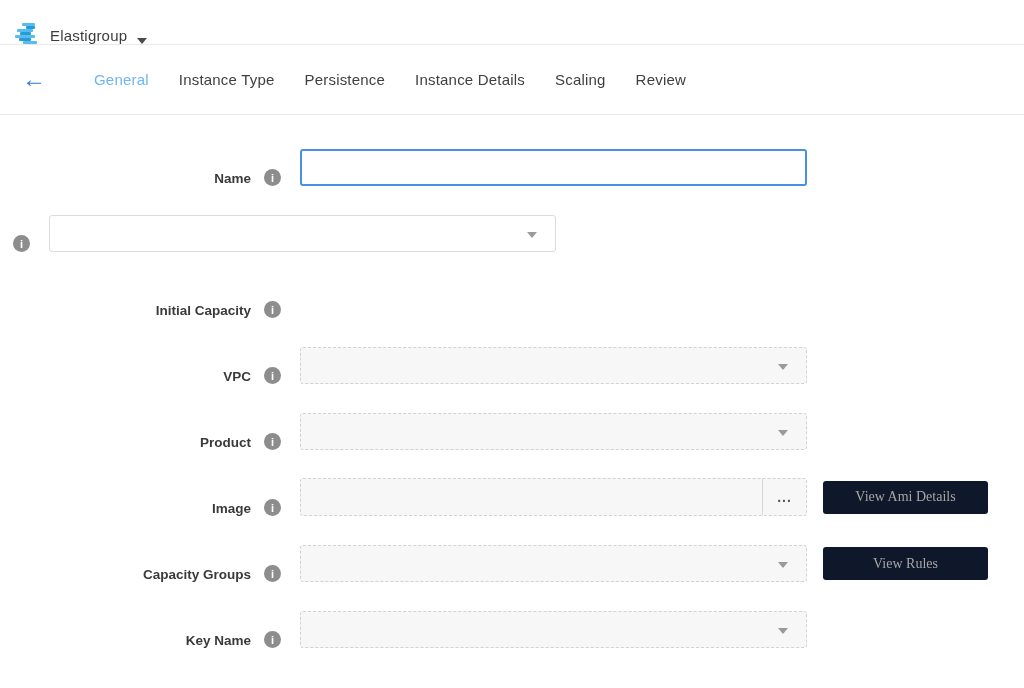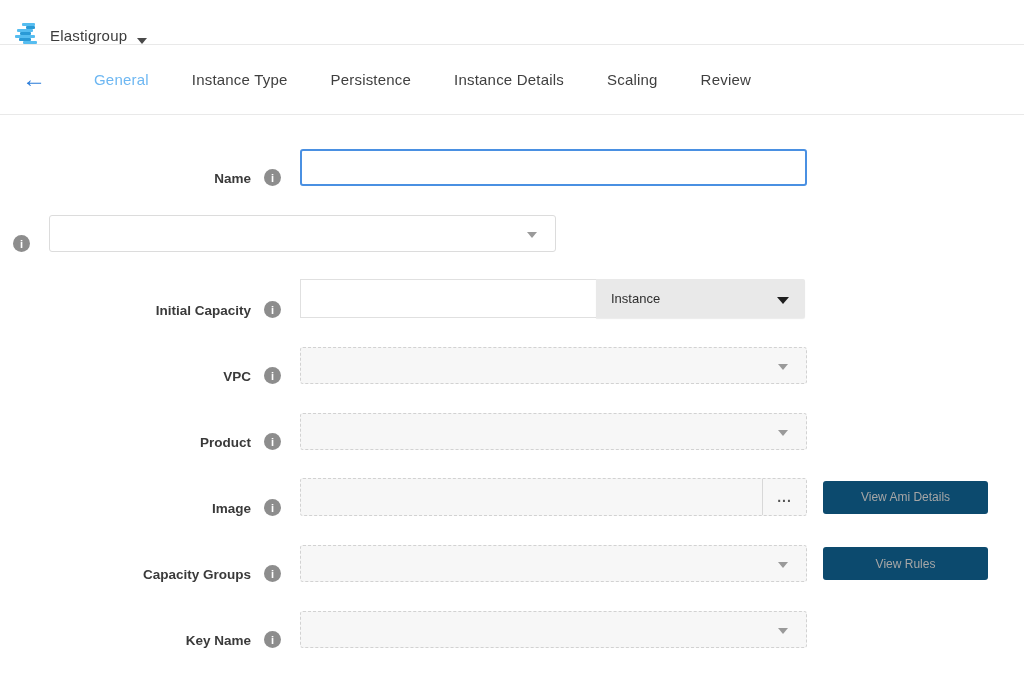--- a/index.html
+++ b/index.html
@@ -12,21 +12,21 @@
   .logo { width:25px; height:22px; position:relative; margin-right:10px; }
   .logo .bar { position:absolute; height:2.5px; border-radius:1px; }
   .app-title { font-size:15px; color:#3c3c3c; letter-spacing:.2px; }
   .hdr-caret { width:0; height:0; border-left:5px solid transparent; border-right:5px solid transparent;
                border-top:6px solid #4a4a4a; margin-left:10px; margin-top:2px; }
 
   
   .tabbar { height:70px; display:flex; align-items:center; border-bottom:1px solid #e9e9e9; }
   .back-arrow { color:#2b7cd9; font-size:24px; line-height:1; margin:0 0 2px 22px;
                 cursor:pointer; font-weight:bold; }
-  .tabs { display:flex; gap:43px; margin-left:48px; }
+  .tabs { display:flex; gap:30px; margin-left:48px; }
   .tab { font-size:15px; color:#3f3f3f; cursor:pointer; letter-spacing:.2px; }
   .tab.active { color:#6db7f2; }
 
   
   .form { padding-top:33px; }
   .row { display:flex; align-items:flex-end; height:38px; margin-bottom:28px; }
   .lbl { width:251px; text-align:right; font-size:13.5px; font-weight:bold; color:#3a3a3a; }
   .info { width:17px; height:17px; margin-left:13px; border-radius:50%; background:#8d8d8d;
           color:#fff; font-size:11px; font-weight:bold; display:flex; align-items:center;
           justify-content:center; flex:none; font-style:normal; cursor:pointer; }
@@ -51,23 +51,23 @@
              cursor:pointer; box-shadow:0 1px 1px rgba(0,0,0,.08); }
   .unit-dd .caret { right:16px; }
 
   .image-box { position:relative; width:507px; height:38px; border:1px dashed #d2d2d2;
                border-radius:3px; background:#f7f7f7; display:flex; }
   .image-val { flex:1; }
   .browse { width:44px; border-left:1px solid #d8d8d8; display:flex; align-items:center;
             justify-content:center; font-size:14px; color:#555; letter-spacing:1px;
             font-weight:bold; cursor:pointer; }
 
-  .action-btn { width:165px; height:33px; margin-left:16px; background:#0c4a6e; border:none;
-                border-radius:3px; font-size:12px; color:#a6a6a6;
-                font-family:Liberation Sans, sans-serif; cursor:default; }
+  .action-btn { width:165px; height:33px; margin-left:16px; background:#0f172a; border:none;
+                border-radius:3px; font-size:14px; color:#a6a6a6;
+                font-family:Liberation Serif, serif; cursor:default; }
 </style>
 </head>
 <body>
 
 <div class="app-header">
   <div class="logo">
     <div class="bar" style="left:7px; top:1px;  width:13px; background:#56bdf0;"></div>
     <div class="bar" style="left:11px;top:4px;  width:9px;  background:#2a9ad6;"></div>
     <div class="bar" style="left:2px; top:7px;  width:16px; background:#56bdf0;"></div>
     <div class="bar" style="left:5px; top:10px; width:11px; background:#2a9ad6;"></div>
@@ -107,27 +107,20 @@
       <div class="select">
         <span></span>
         <span class="caret"></span>
       </div>
     </div>
   </div>
 
   <div class="row">
     <span class="lbl">Initial Capacity</span>
     <i class="info">i</i>
-    <div class="ctrl">
-      <input class="cap-input" type="text" value="" style="">
-      <div class="unit-dd">
-        <span>Instance</span>
-        <span class="caret dark"></span>
-      </div>
-    </div>
   </div>
 
   <div class="row">
     <span class="lbl">VPC</span>
     <i class="info">i</i>
     <div class="ctrl">
       <div class="select disabled">
         <span></span>
         <span class="caret"></span>
       </div>

